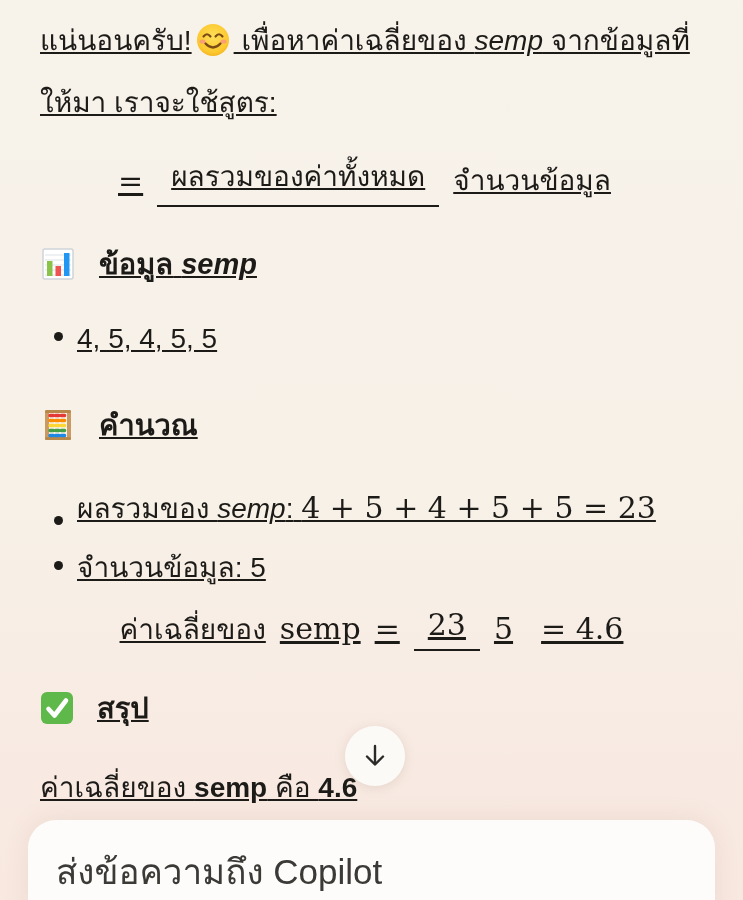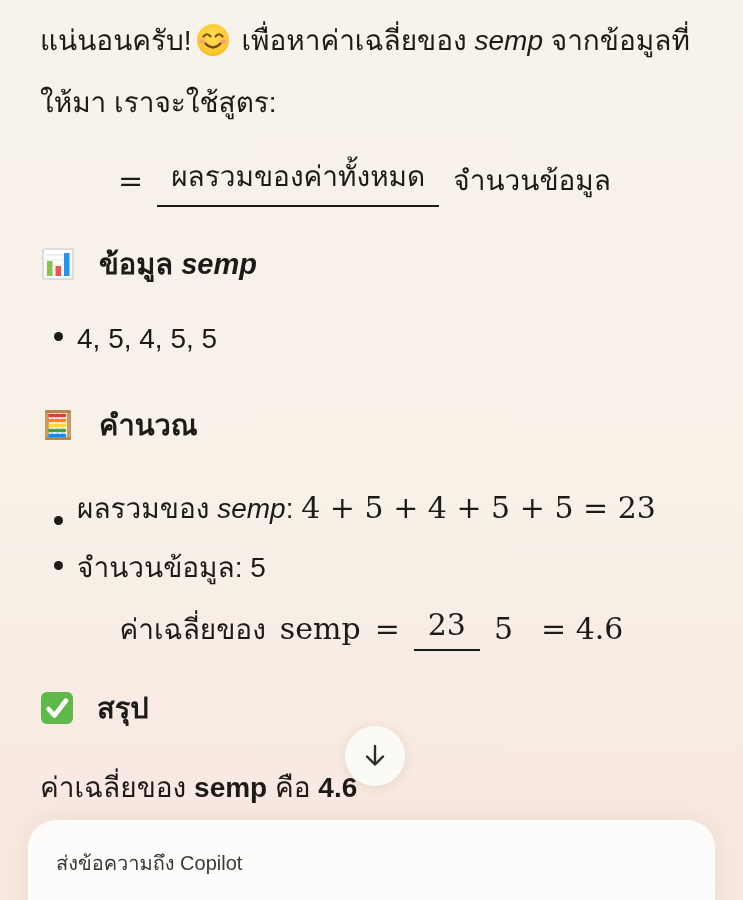--- a/index.html
+++ b/index.html
@@ -3,20 +3,21 @@
 <meta charset="utf-8">
 <style>
   html,body{margin:0;padding:0;}
   .screen{
     position:relative;
     width:743px;height:900px;
     overflow:hidden;
     background:linear-gradient(180deg,#f7f2ea 0%,#f7f1e8 55%,#f8eae2 85%,#f8e8e0 100%);
     font-family:"Liberation Sans",sans-serif;
     color:#1d1b18;
+    text-decoration:underline;
   }
   .chat{padding:14px 40px 0 40px;}
   .intro{font-size:28px;line-height:1.95;margin:0;max-width:672px;}
   .italic{font-style:italic;}
   .bold{font-weight:bold;}
   .emoji-inline{display:inline-block;vertical-align:-7px;margin:0 4px;}
   .math{font-family:"DejaVu Serif","Liberation Serif",serif;}
   
   .formula{display:flex;justify-content:center;align-items:center;gap:14px;margin:24px 0 26px 0;font-size:28px;}
   .frac{display:inline-flex;text-align:center;}
@@ -42,21 +43,21 @@
   }
   
   .composer{
     position:absolute;left:28px;top:820px;width:687px;height:120px;
     background:#fdfcfa;border-radius:28px;
     box-shadow:0 -2px 24px rgba(160,120,100,.12);
     z-index:5;
   }
   .composer input{
     width:100%;box-sizing:border-box;background:transparent;border:none;outline:none;
-    padding:32px 28px 0 28px;font-size:20px;color:#6d28d9;
+    padding:32px 28px 0 28px;font-size:35px;color:#6d28d9;
     font-family:"Liberation Sans",sans-serif;
   }
   .composer input::placeholder{color:#3c3a37;opacity:1;}
 </style>
 </head>
 <body>
 
 <div class="screen">
   <div class="chat">
 

